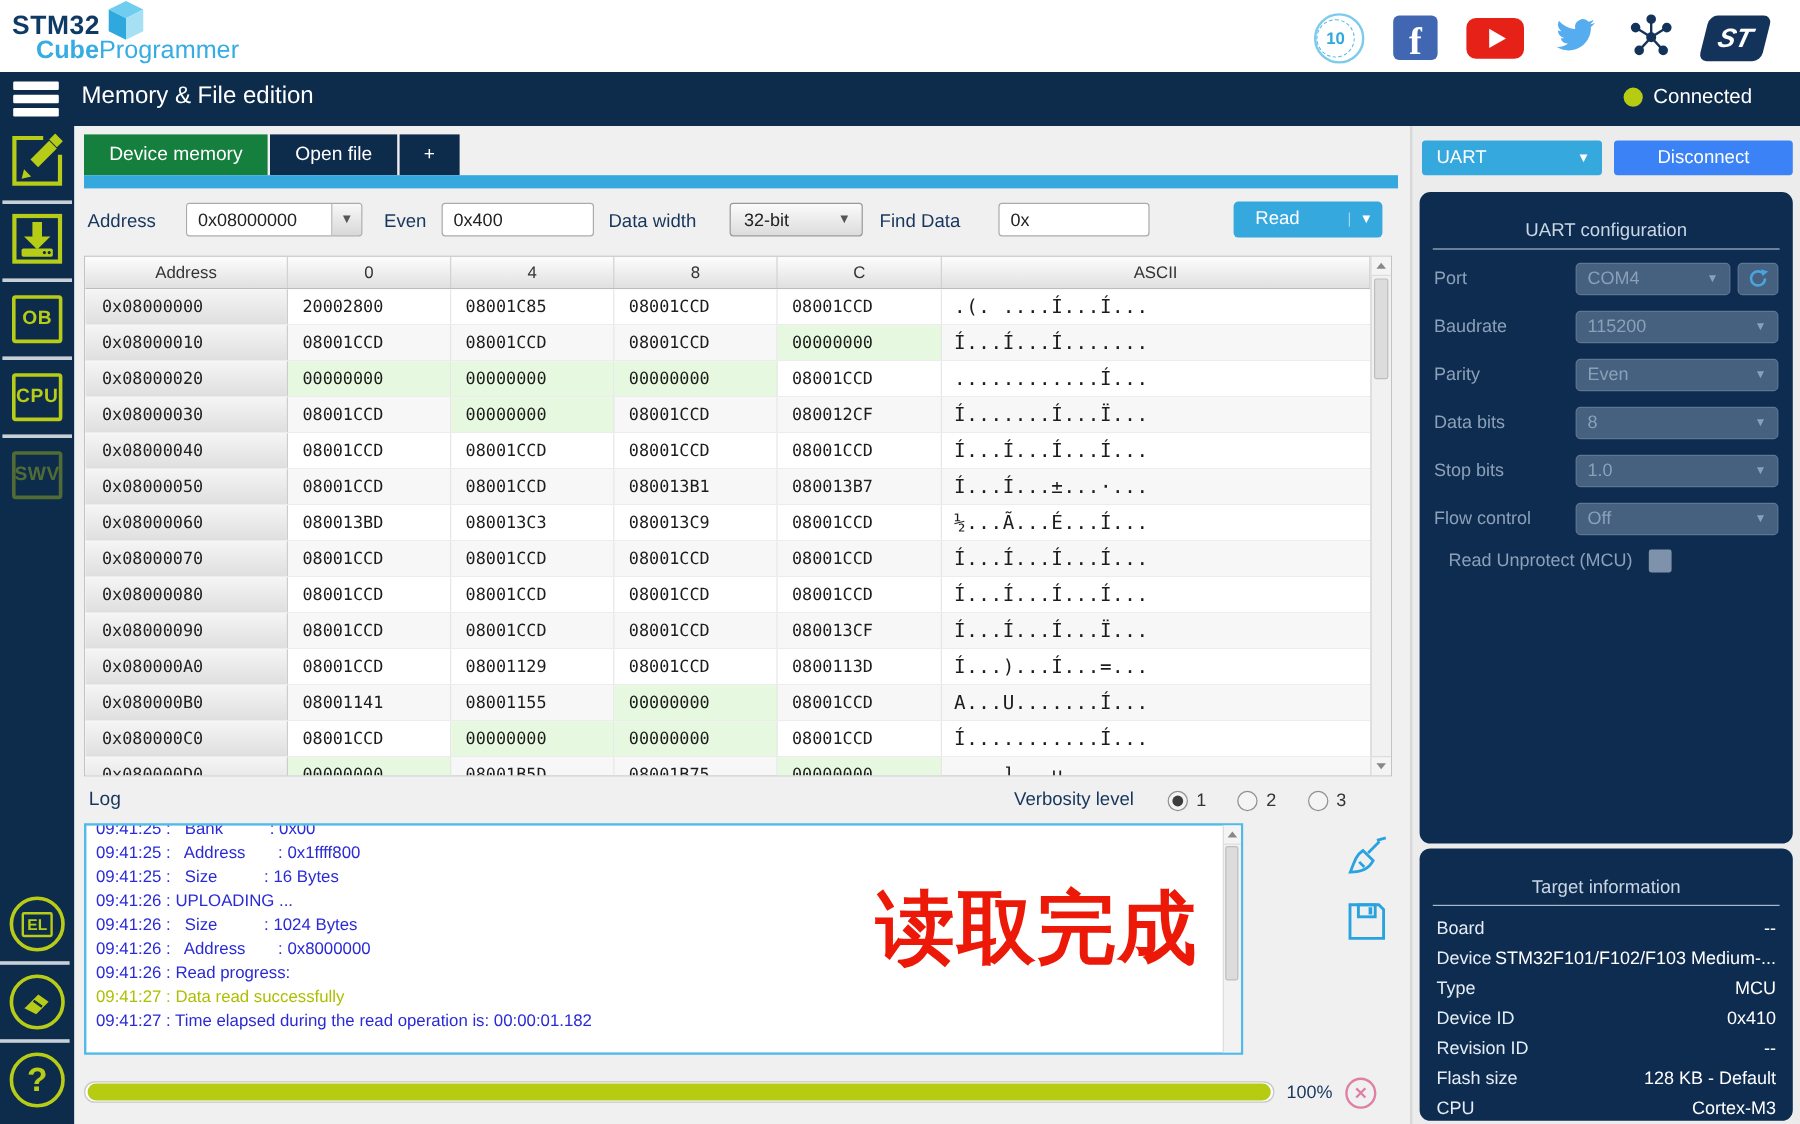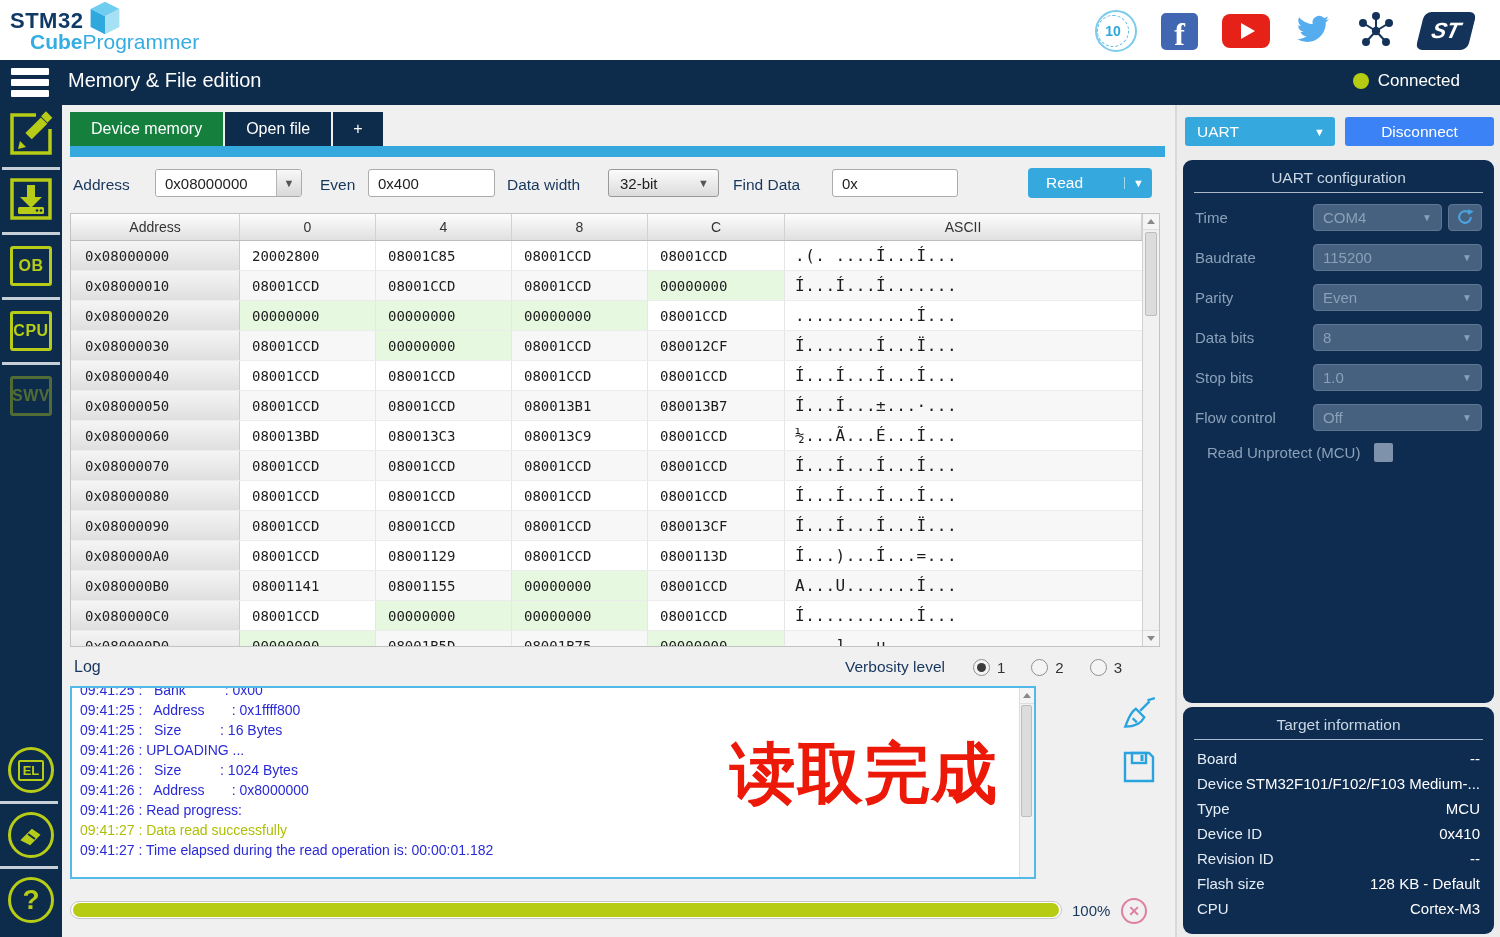--- a/index.html
+++ b/index.html
@@ -108,21 +108,21 @@
 .cancel-btn { position:absolute; left:1059px; top:793px; width:26px; height:26px; border:2px solid #df7fa3; border-radius:50%; color:#df7fa3; display:flex; align-items:center; justify-content:center; font-size:14px; font-weight:bold; background:transparent; cursor:pointer; }
 
 
 .right-panel { position:absolute; left:1175px; top:105px; width:325px; height:832px; background:#ececec; border-left:2px solid #d9d9d9; }
 .if-select { position:absolute; left:8px; top:12px; width:150px; height:29px; background:#35a8de; border-radius:3px; display:flex; align-items:center; color:#fff; font-size:15.5px; padding-left:12px; cursor:pointer; }
 .if-select .arr { margin-left:auto; padding-right:10px; font-size:11px; }
 .disconnect-btn { position:absolute; left:168px; top:12px; width:149px; height:29px; background:#3b82f6; border-radius:3px; color:#fff; font-size:15.5px; display:flex; align-items:center; justify-content:center; cursor:pointer; }
 .navy-panel { position:absolute; left:6px; width:311px; background:#0e2c50; border-radius:9px; }
 .uart-panel { top:55px; height:543px; }
 .target-panel { top:602px; height:227px; }
-.panel-title { text-align:center; color:#c9d6e4; font-size:15.5px; padding-top:9px; }
+.panel-title { text-align:center; color:#c9d6e4; font-size:15.5px; padding-top:24px; }
 .title-rule { border-bottom:1px solid #a9b8c8; margin:5px 11px 0; }
 #uart-fields { margin-top:4px; }
 .uart-field { display:flex; align-items:center; height:40px; padding:0 12px; }
 .ufl { flex:0 0 118px; color:#8ba0b9; font-size:15px; }
 .uctl { flex:1; height:27px; background:#46607f; border:1px solid #5d7694; border-radius:4px; display:flex; align-items:center; padding:0 9px; color:#8aa0b8; font-size:15px; cursor:default; }
 .uarrow { margin-left:auto; font-size:10px; color:#8aa0b8; }
 .refresh-btn { width:34px; height:27px; margin-left:6px; background:#46607f; border:1px solid #5d7694; border-radius:4px; display:flex; align-items:center; justify-content:center; cursor:pointer; }
 .cb-row { display:flex; align-items:center; padding:6px 24px 0; }
 .cb-label { color:#8ba0b9; font-size:15px; }
 .checkbox { width:19px; height:19px; background:#7e93ab; border-radius:2px; margin-left:14px; cursor:pointer; }
@@ -484,21 +484,21 @@
       <span>UART</span>
       <span class="arr">▼</span>
     </div>
     <div class="disconnect-btn">Disconnect</div>
 
     <div class="navy-panel uart-panel">
       <div class="panel-title">UART configuration</div>
       <div class="title-rule"></div>
       <div id="uart-fields">
           <div class="uart-field">
-            <span class="ufl">Time</span>
+            <span class="ufl">Port</span>
             <div class="uctl">
               <span class="uval">COM4</span>
               <span class="uarrow">▼</span>
             </div>
             <div class="refresh-btn">
               <svg width="18" height="18" viewBox="0 0 20 20">
                 <path d="M16.5 10a6.5 6.5 0 1 1-2.2-4.9" stroke="#4aa3dc" stroke-width="2.4" fill="none"></path>
                 <polygon points="13,1.5 19.5,3.5 14,8" fill="#4aa3dc"></polygon>
               </svg>
             </div>

